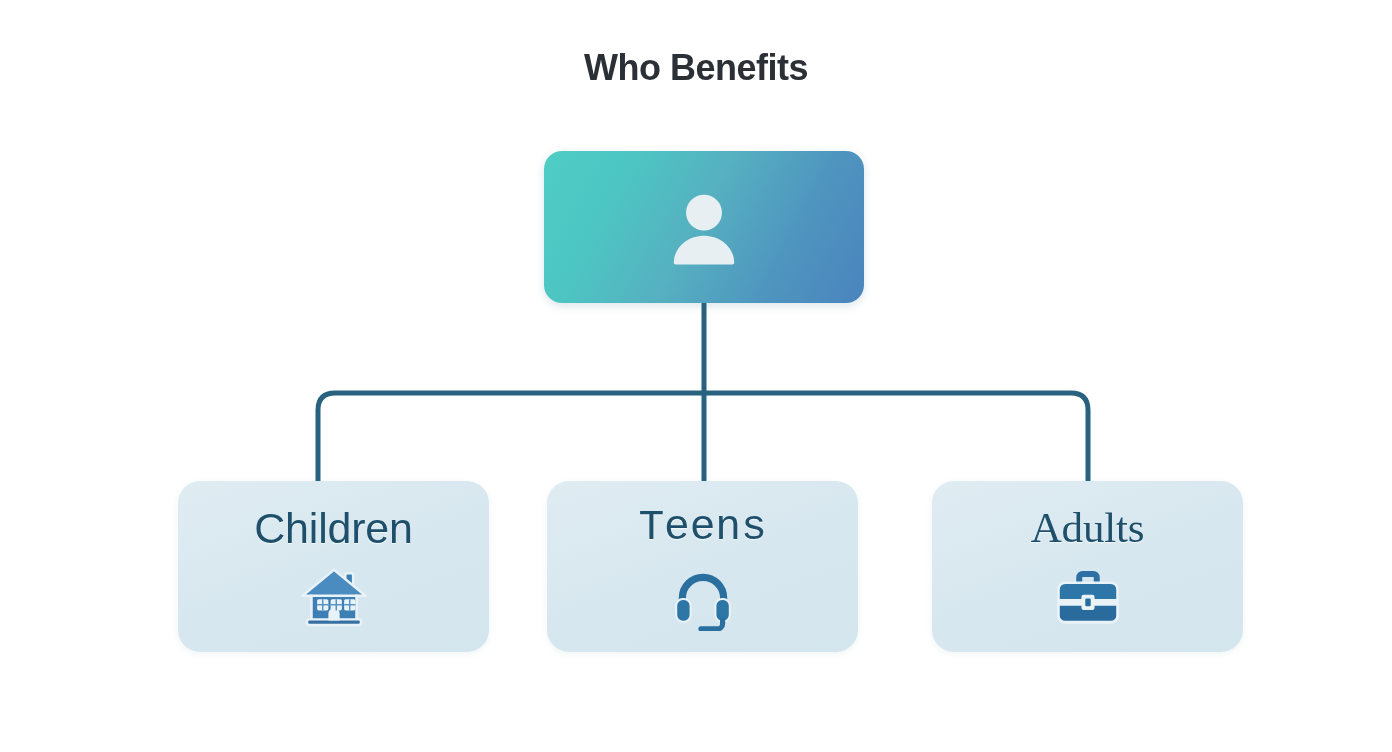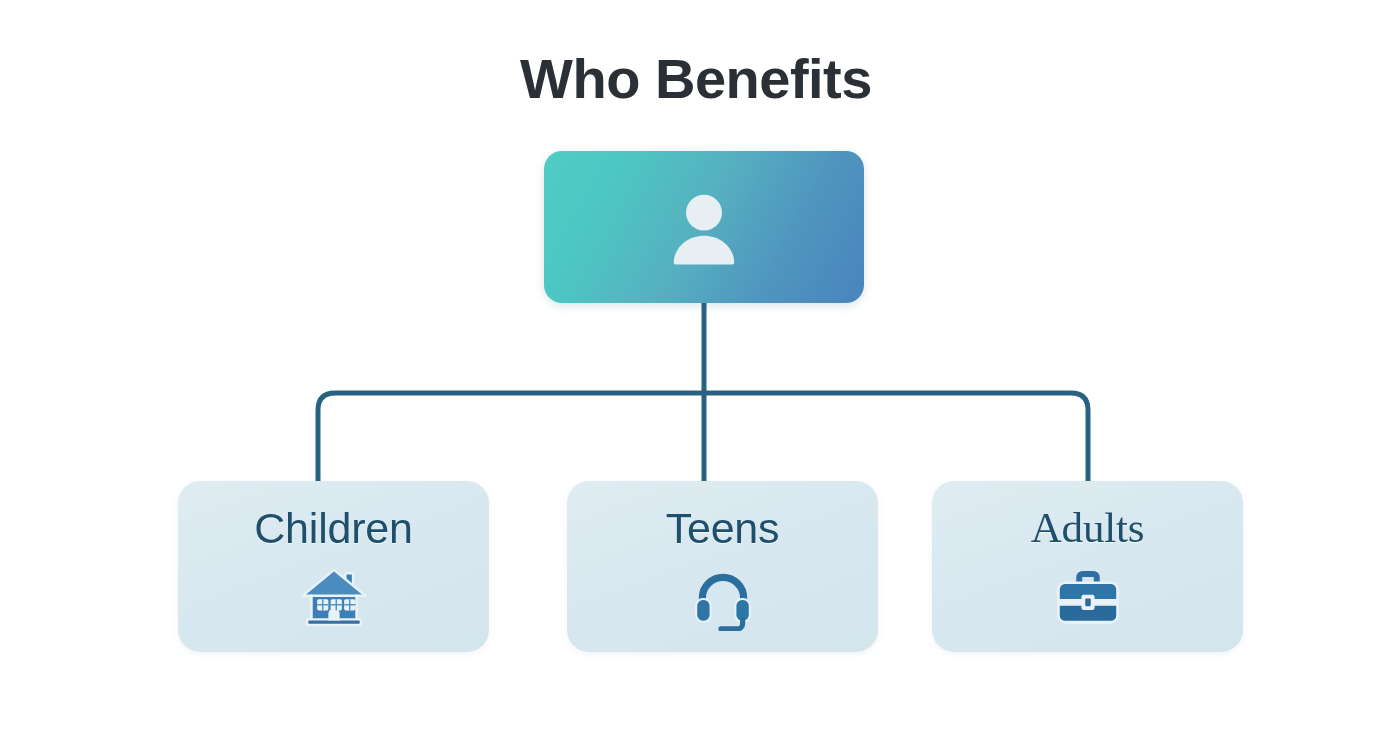--- a/index.html
+++ b/index.html
@@ -20,21 +20,21 @@
     background: #ffffff;
   }
 
   
   .diagram-title {
     position: absolute;
     left: 0;
     top: 48px;
     width: 1392px;
     text-align: center;
-    font-size: 56px;
+    font-size: 36px;
     font-weight: bold;
     letter-spacing: -0.5px;
     color: #2b2f36;
     line-height: 1.12;
     white-space: nowrap;
   }
 
   
   .connector-layer {
     position: absolute;
@@ -75,21 +75,21 @@
     background: linear-gradient(160deg, #dfecf2 0%, #d7e7ef 55%, #d3e5ed 100%);
     box-shadow: 0 2px 6px rgba(120, 160, 180, 0.12);
     display: flex;
     flex-direction: column;
     align-items: center;
     justify-content: flex-start;
     box-sizing: border-box;
     padding-top: 23px;
   }
   .leaf-card.pos-children { left: 178px; }
-  .leaf-card.pos-teens    { left: 567px; }
+  .leaf-card.pos-teens    { left: 547px; font-family: Liberation Mono, monospace; }
   .leaf-card.pos-adults   { left: 932px; font-family: Liberation Serif, serif; }
 
   .leaf-label {
     font-size: 43px;
     font-weight: 500;
     color: #1f506b;
     line-height: 1.12;
     letter-spacing: -0.2px;
     text-shadow: 0 1px 1px rgba(255,255,255,0.75);
     white-space: nowrap;

